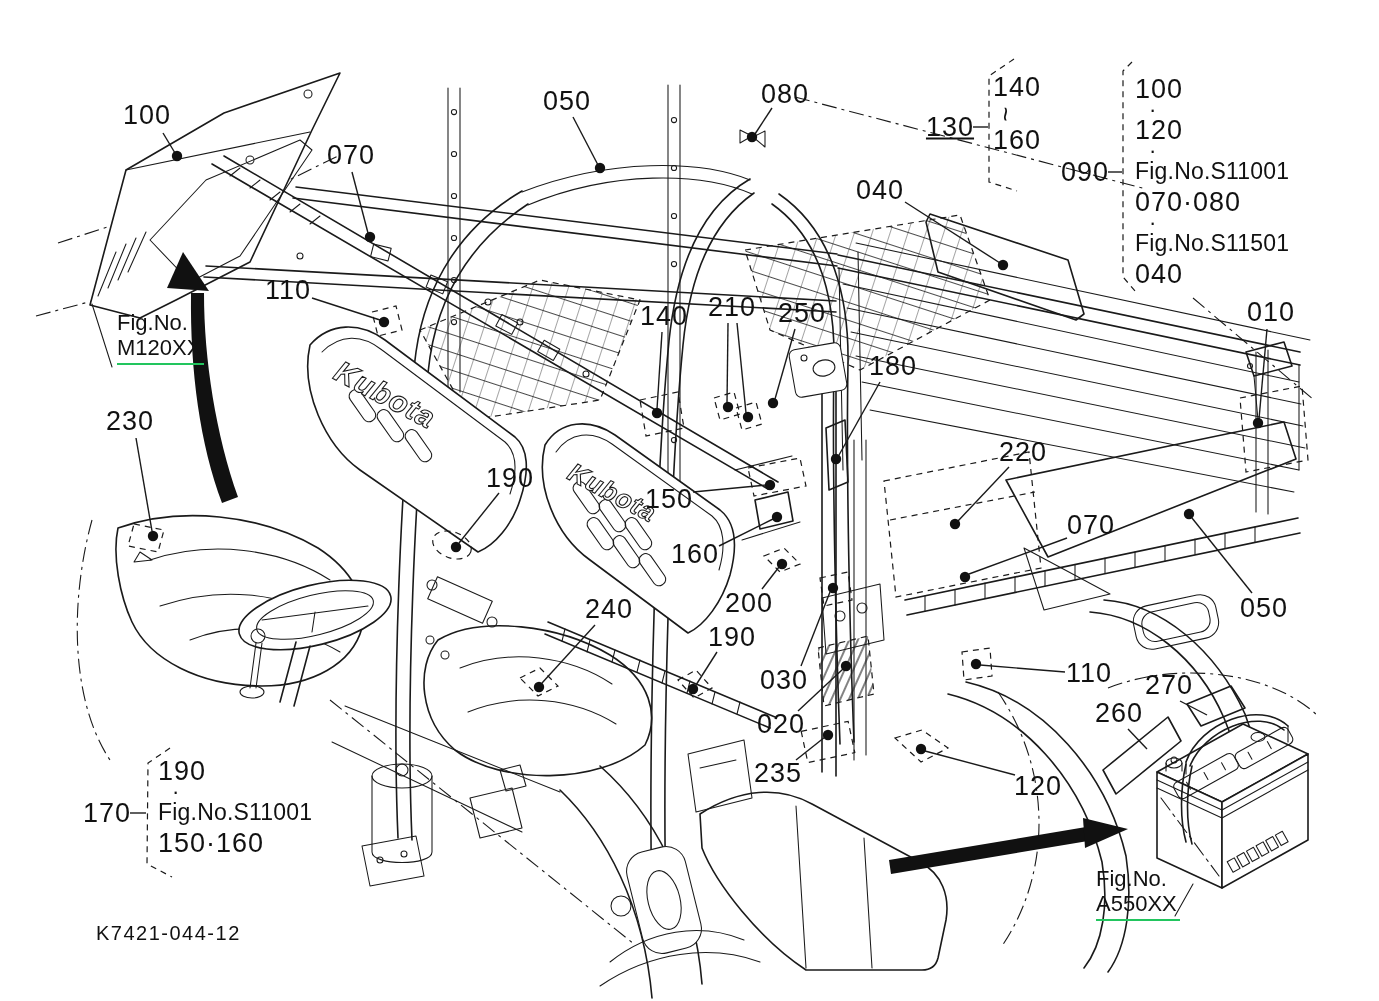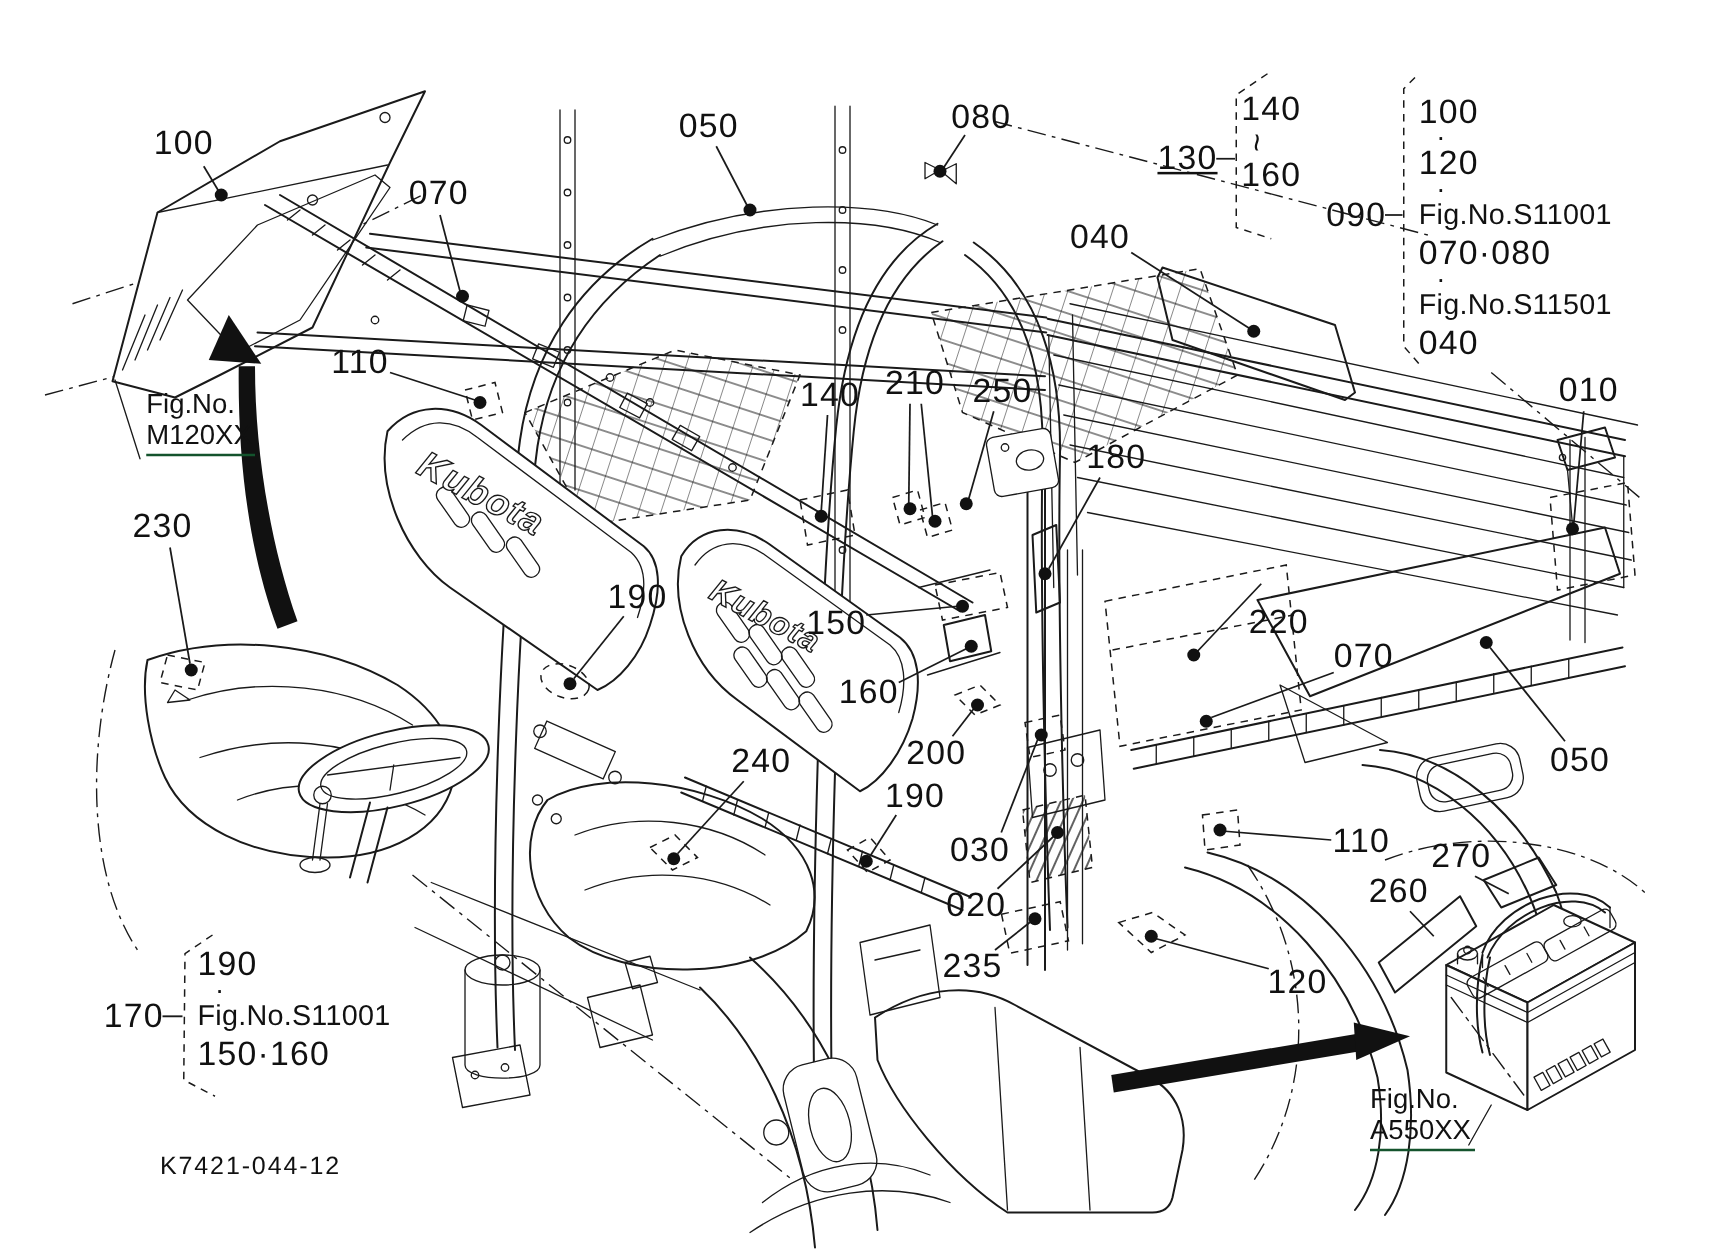--- a/index.html
+++ b/index.html
@@ -17,23 +17,23 @@
   #leader-layer circle{fill:#111;stroke:none;}
   .logo{font-family:"Liberation Sans",sans-serif;font-style:italic;font-weight:bold;
         fill:#ffffff;stroke:#1a1a1a;stroke-width:1.1;letter-spacing:1px;}
   .callout{position:absolute;transform:translate(-50%,-50%);font-size:27px;letter-spacing:1px;
            white-space:nowrap;line-height:1;}
   .ref-group{position:absolute;display:flex;flex-direction:column;align-items:flex-start;}
   .num-line{font-size:27px;line-height:31px;letter-spacing:1px;}
   .fig-line{font-size:23px;line-height:31px;letter-spacing:0.2px;white-space:nowrap;text-align:right;}
   .dot-line{font-size:22px;line-height:10px;padding-left:14px;}
   .tilde-line{font-size:26px;line-height:22px;width:26px;text-align:center;transform:rotate(90deg);}
-  .fig-ref{position:absolute;font-size:22px;line-height:25px;border-bottom:2px solid #14532d;
+  .fig-ref{position:absolute;font-size:22px;line-height:25px;border-bottom:2px solid #22c55e;
            padding:0 3px 3px 0;white-space:nowrap;}
-  #drawing-number{position:absolute;left:96px;top:922px;font-size:20px;letter-spacing:1.5px;margin-left:32px;}
+  #drawing-number{position:absolute;left:96px;top:922px;font-size:20px;letter-spacing:1.5px;}
 </style>
 </head>
 <body>
 
 <div id="stage">
 
 <svg id="art" viewBox="0 0 1379 1001" xmlns="http://www.w3.org/2000/svg">
   <defs>
     <pattern id="h14" width="14" height="14" patternUnits="userSpaceOnUse" patternTransform="rotate(24)">
       <line x1="7" y1="0" x2="7" y2="14" stroke="#1a1a1a" stroke-width="1.2"></line>
@@ -378,21 +378,21 @@
       <div class="callout" style="left: 880px; top: 190px;">040</div>
       <div class="callout" style="left: 1271px; top: 312px;">010</div>
       <div class="callout" style="left: 288px; top: 290px;">110</div>
       <div class="callout" style="left: 664px; top: 316px;">140</div>
       <div class="callout" style="left: 732px; top: 307px;">210</div>
       <div class="callout" style="left: 802px; top: 313px;">250</div>
       <div class="callout" style="left: 893px; top: 366px; text-align: right;">180</div>
       <div class="callout" style="left: 130px; top: 421px;">230</div>
       <div class="callout" style="left: 510px; top: 478px;">190</div>
       <div class="callout" style="left: 669px; top: 499px;">150</div>
-      <div class="callout" style="left: 1023px; top: 452px; margin-top: 46px;">220</div>
+      <div class="callout" style="left: 1023px; top: 452px;">220</div>
       <div class="callout" style="left: 695px; top: 554px;">160</div>
       <div class="callout" style="left: 1091px; top: 525px;">070</div>
       <div class="callout" style="left: 1264px; top: 608px;">050</div>
       <div class="callout" style="left: 609px; top: 609px;">240</div>
       <div class="callout" style="left: 749px; top: 603px;">200</div>
       <div class="callout" style="left: 732px; top: 637px;">190</div>
       <div class="callout" style="left: 1089px; top: 673px;">110</div>
       <div class="callout" style="left: 784px; top: 680px;">030</div>
       <div class="callout" style="left: 1169px; top: 685px;">270</div>
       <div class="callout" style="left: 1119px; top: 713px;">260</div>

